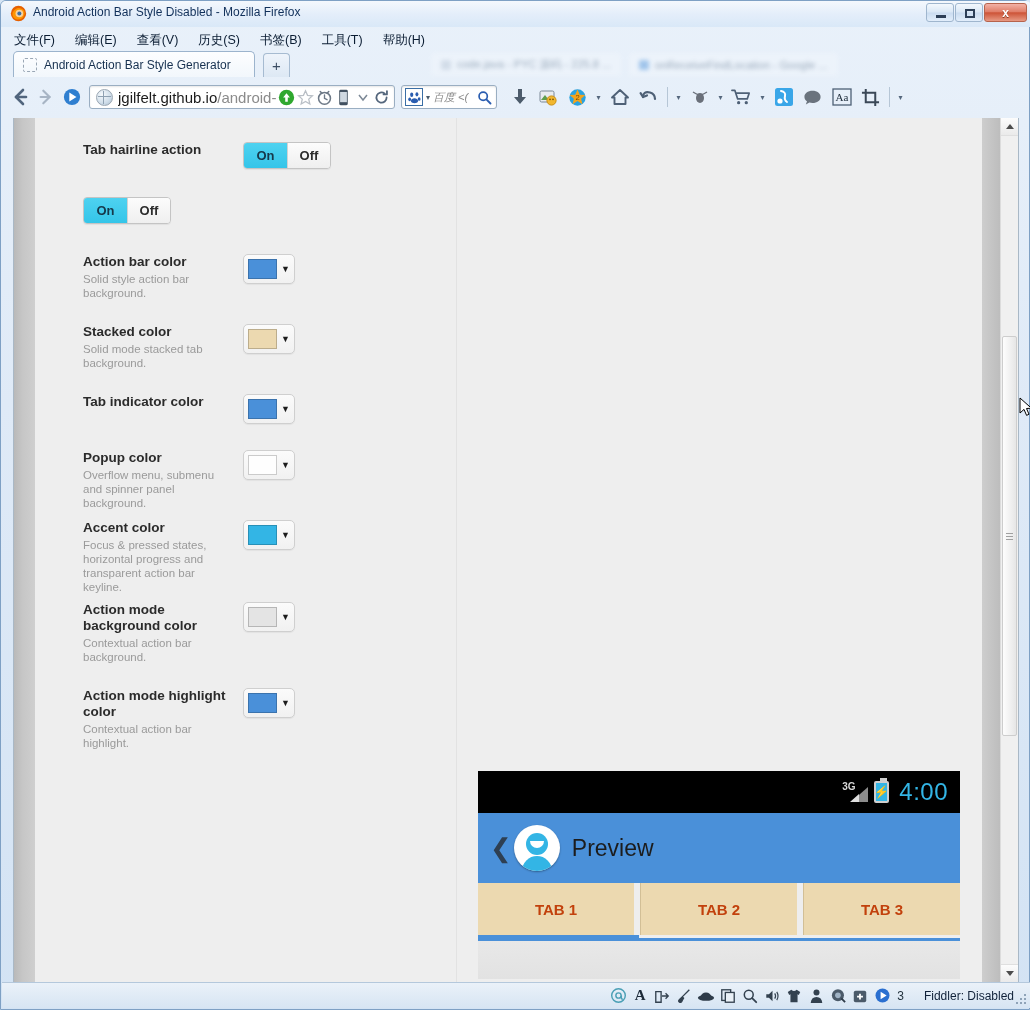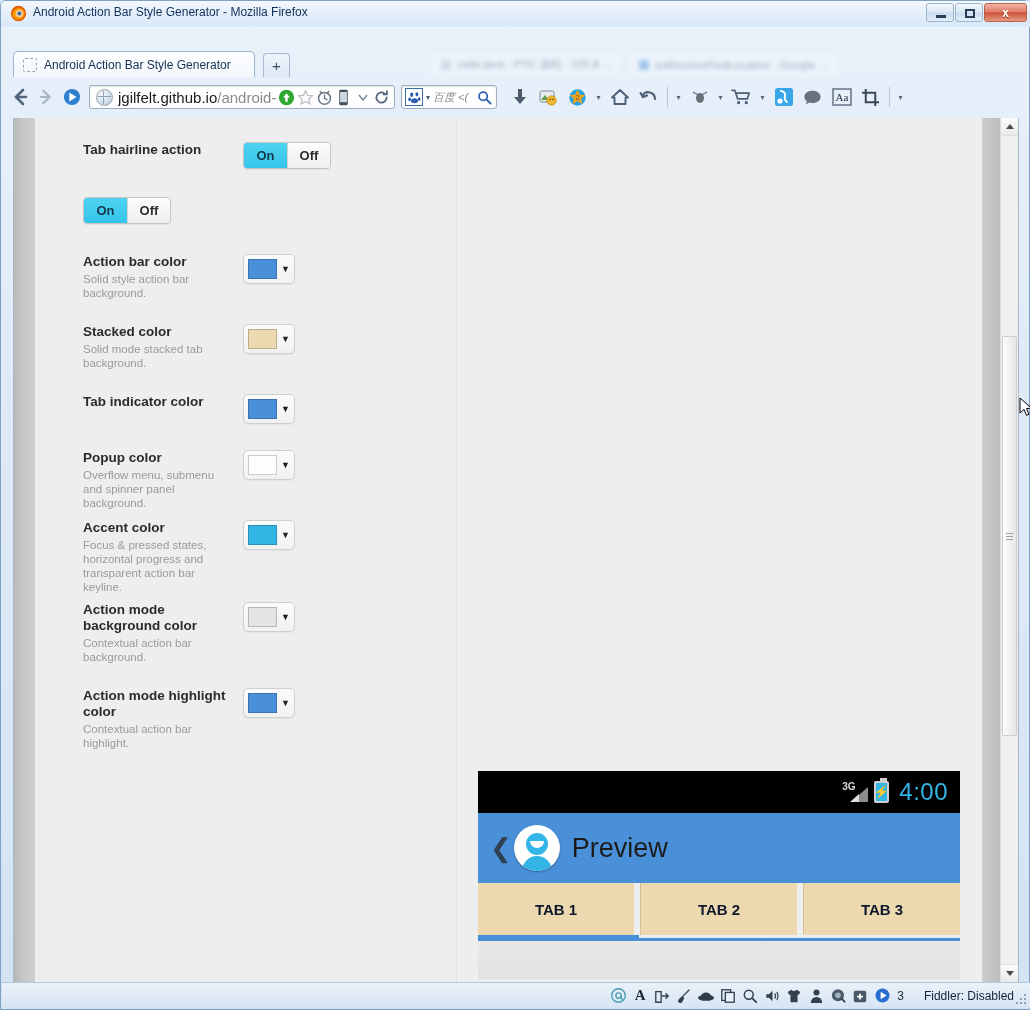--- a/index.html
+++ b/index.html
@@ -189,25 +189,25 @@
   .batt .bolt{font-size:12px;color:#fff;line-height:1;}
   .clock{font-size:24px;color:#33b5e5;font-weight:normal;letter-spacing:.5px;}
 
   .actionbar{height:70px;display:flex;align-items:center;padding-left:12px;box-sizing:border-box;}
   .ab-back{font-size:26px;color:#2e3f52;margin-right:2px;line-height:1;}
   .avatar{width:46px;height:46px;border-radius:50%;background:#fff;position:relative;
     overflow:hidden;flex:none;box-shadow:0 1px 2px rgba(0,0,0,.35);}
   .avatar .head{position:absolute;left:12px;top:8px;width:22px;height:22px;border-radius:50%;background:#33b5e5;}
   .avatar .smile{position:absolute;left:16px;top:16px;width:14px;height:7px;background:#fff;border-radius:0 0 9px 9px;}
   .avatar .body{position:absolute;left:8px;top:31px;width:30px;height:22px;border-radius:15px 15px 0 0;background:#33b5e5;}
-  .ab-title{font-size:27px;color:#1c1c1c;margin-left:12px;font-weight:normal;}
+  .ab-title{font-size:23px;color:#1c1c1c;margin-left:12px;font-weight:normal;}
 
   .tabsrow{display:flex;height:52px;}
   .ptab{flex:1;display:flex;align-items:center;justify-content:center;
-    font-size:15px;font-weight:bold;color:#0f172a;position:relative;box-sizing:border-box;}
+    font-size:15px;font-weight:bold;color:#c2410c;position:relative;box-sizing:border-box;}
   .ptab + .ptab{border-left:1px solid rgba(120,100,60,.22);margin-left:6px;}
   .indicators{display:flex;height:6px;}
   .ind{flex:1;}
   .ind.sel{height:6px;}
   .ind.unsel{height:3px;align-self:flex-end;}
   .phonebody{height:38px;background:linear-gradient(180deg,#e8e8e8 0%,#e2e2e2 100%);}
 
   
   .vscroll{position:absolute;right:0;top:0;width:18px;height:100%;
     background:#f0f0f0;border-left:1px solid #dcdcdc;box-sizing:border-box;}
@@ -244,34 +244,43 @@
 <div id="app">
   <div class="win-frame">
 
     <div class="titlebar">
       <svg class="title-ico" viewBox="0 0 20 20">
         <circle cx="10" cy="10" r="9" fill="#e66000"></circle>
         <path d="M3 9 Q7 2 13 4 Q18 6 17 11 Q15 18 8 17 Q2 15 3 9Z" fill="#ff9500"></path>
         <circle cx="11" cy="10" r="4.5" fill="#f5d0a0"></circle>
         <circle cx="11" cy="10" r="2.4" fill="#3a6ea5"></circle>
       </svg>
-      <div class="title-text">Android Action Bar Style Generator - Mozilla Firefox</div>
+      <div class="title-text">Android Action Bar Style Disabled - Mozilla Firefox</div>
       <div class="winbtns">
         <div class="wb">
             <span class="minbar"></span>
           </div>
         <div class="wb">
             <span class="maxsq"></span>
           </div>
         <div class="wb close">
             <span class="g">x</span>
           </div>
       </div>
     </div>
 
+    <div class="menubar">
+      <div class="menuitem">文件(F)</div>
+      <div class="menuitem">编辑(E)</div>
+      <div class="menuitem">查看(V)</div>
+      <div class="menuitem">历史(S)</div>
+      <div class="menuitem">书签(B)</div>
+      <div class="menuitem">工具(T)</div>
+      <div class="menuitem">帮助(H)</div>
+    </div>
 
     <div class="tabstrip">
       <div class="ghost-tabs">
         <div class="ghost-tab">
           <span class="ghost-fav" style="background:#b9c6d4"></span>
           <span>code.java - PYC 源码 - 225.8 ...</span>
         </div>
         <div class="ghost-tab">
           <span class="ghost-fav"></span>
           <span>onReceiveFindLocation - Google ...</span>

